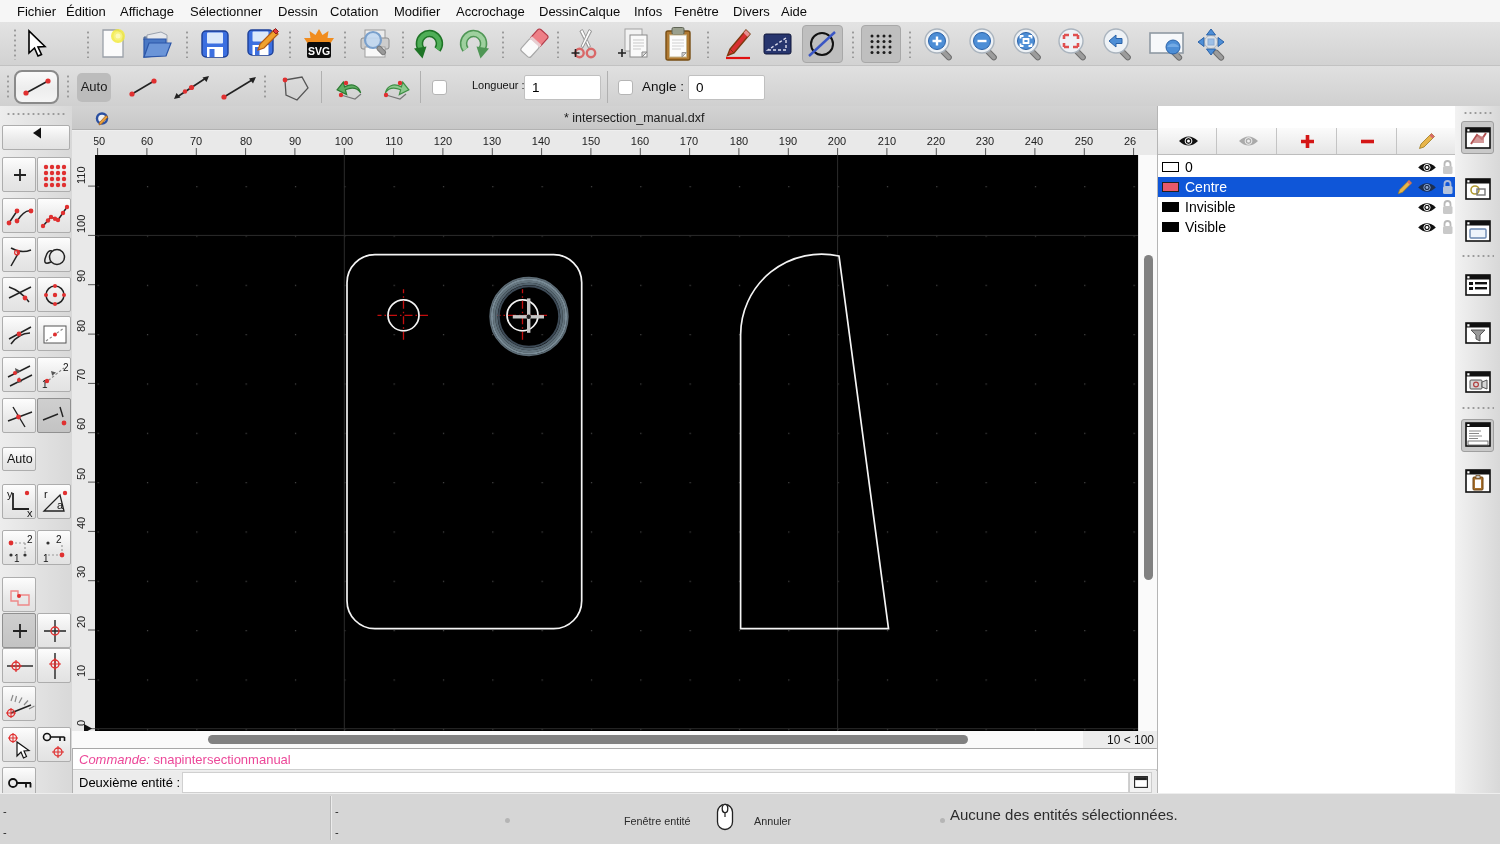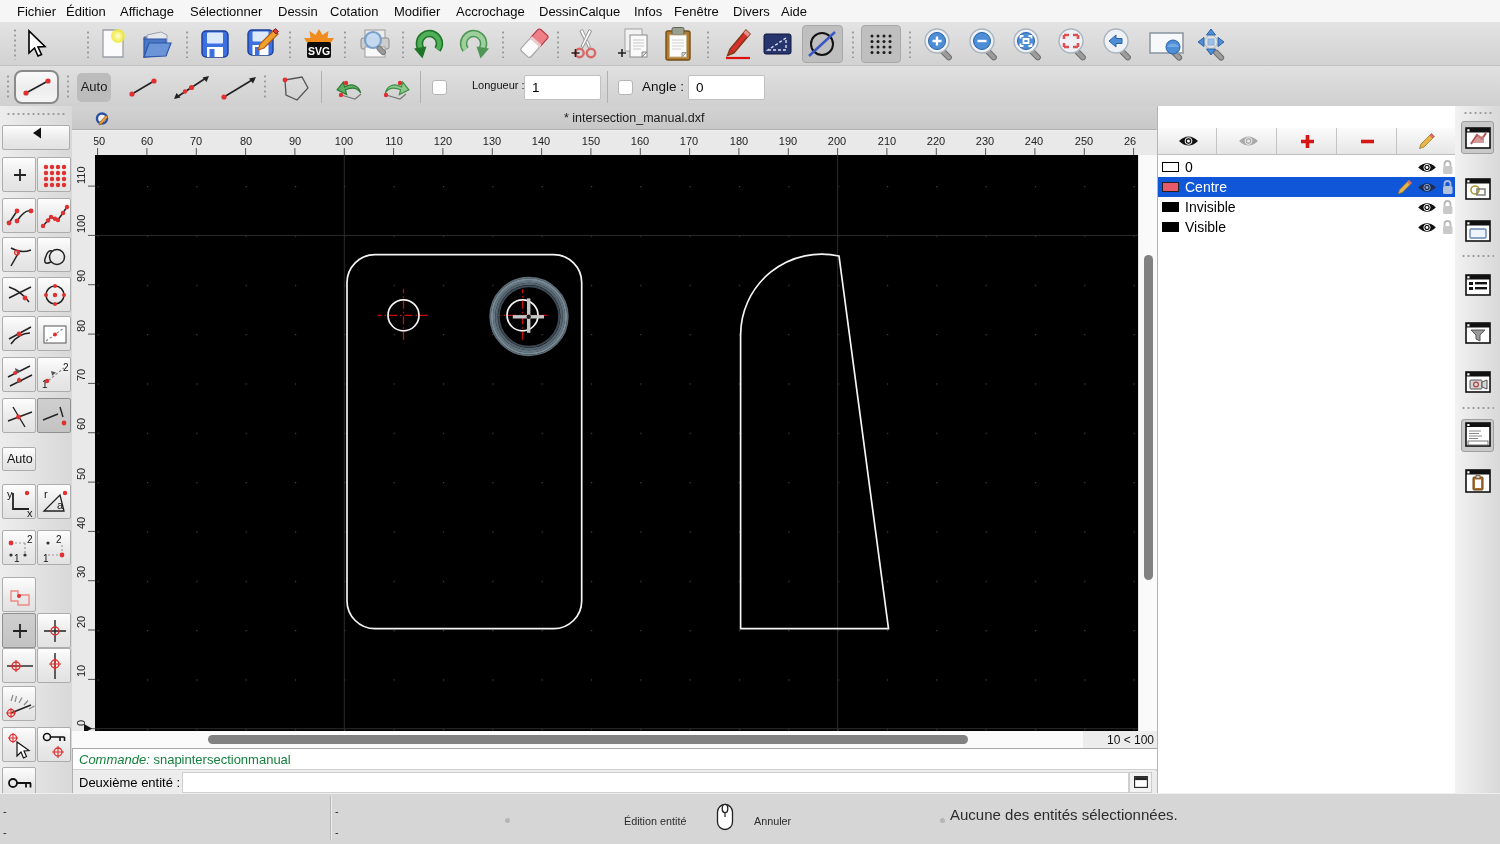--- a/index.html
+++ b/index.html
@@ -31,21 +31,21 @@
 #dtitle .t { position:absolute; left:492px; top:5px; font-size:12.5px; color:#1a1a1a; }
 #hruler { position:absolute; left:0; top:25px; width:1085px; height:24px; background:#e9e9e9; font-size:11px; color:#222; }
 #vruler { position:absolute; left:0; top:49px; width:23px; height:576px; background:#e9e9e9; font-size:11px; color:#222; }
 #canvas { position:absolute; left:23px; top:49px; width:1043px; height:576px; background:#000; }
 #vscroll { position:absolute; left:1066px; top:49px; width:19px; height:576px; background:#fafafa; border-left:1px solid #e0e0e0;}
 #vthumb { position:absolute; left:5px; top:100px; width:9px; height:325px; background:#818181; border-radius:4.5px; }
 #hscroll { position:absolute; left:0; top:625px; width:1085px; height:17px; background:#fafafa; }
 #hthumb { position:absolute; left:136px; top:4px; width:760px; height:9px; background:#818181; border-radius:4.5px; }
 #zoomlab { position:absolute; left:1011px; top:0px; width:74px; height:17px; background:#ececec; font-size:12px; color:#111; text-align:right; padding:2px 3px 0 0; }
 #cmdw { position:absolute; left:0; top:642px; width:1085px; height:45px; border-top:1px solid #a8a8a8; border-right:1px solid #c0c0c0; border-left:1px solid #b0b0b0; }
-#cmdhist { position:absolute; left:0; top:0; width:1084px; height:21px; background:#fff; border-bottom:1px solid #cfcfcf; font-size:13px; color:#15803d; padding:3px 0 0 6px; }
+#cmdhist { position:absolute; left:0; top:0; width:1084px; height:21px; background:#fff; border-bottom:1px solid #cfcfcf; font-size:13px; color:#ec4899; padding:3px 0 0 6px; }
 #cmdrow { position:absolute; left:0; top:22px; width:1084px; height:23px; background:#ececec; font-size:13px; color:#000; }
 #cmdrow .lbl { position:absolute; left:6px; top:4px; }
 #cmdrow .inp { position:absolute; left:109px; top:1px; width:947px; height:21px; background:#fff; border:1px solid #d0d0d0; }
 #cmdbtn { position:absolute; left:1056px; top:1px; width:23px; height:21px; background:#f2f2f2; border:1px solid #cccccc; }
 
 
 #lpanel { position:absolute; left:1157px; top:106px; width:298px; height:687px; background:#fff; border-left:1px solid #b5b5b5; }
 #lphead { position:absolute; left:0; top:0; width:298px; height:22px; background:linear-gradient(#f0f0f0,#dcdcdc); border-bottom:1px solid #c0c0c0; }
 #lphead .t { position:absolute; left:0; width:298px; text-align:center; top:4px; font-size:13px; color:#222; }
 #lptools { position:absolute; left:0; top:22px; width:298px; height:27px; background:linear-gradient(#fbfbfb,#e6e6e6); border-bottom:1px solid #bdbdbd; }
@@ -832,21 +832,21 @@
       </svg>
   </div>
   <div id="statusbar">
     <div class="abs" style="left:3px;top:11px">-</div>
     <div class="abs" style="left:3px;top:32px">-</div>
     <div class="abs" style="left:330px;top:2px;width:1px;height:44px;background:#b8b8b8"></div>
     <div class="abs" style="left:331px;top:2px;width:1px;height:44px;background:#ececec"></div>
     <div class="abs" style="left:335px;top:11px">-</div>
     <div class="abs" style="left:335px;top:32px">-</div>
     <div class="abs" style="left:505px;top:24px;width:5px;height:5px;border-radius:3px;background:#b5b5b5"></div>
-    <div class="abs" style="left:624px;top:21px;font-size:10.8px;color:#2c2c2c">Édition entité</div>
+    <div class="abs" style="left:624px;top:21px;font-size:10.8px;color:#2c2c2c">Fenêtre entité</div>
     <svg class="abs" style="left:716px;top:8px" width="18" height="30" viewBox="0 0 18 30">
         <rect x="1.5" y="2.5" width="15" height="25" rx="7.5" fill="#fff" stroke="#222" stroke-width="1.3"></rect>
         <path d="M9 11 v4" stroke="#222" stroke-width="1.2"></path>
         <ellipse cx="9" cy="6.5" rx="2.8" ry="4.2" fill="#fff" stroke="#222" stroke-width="1.3"></ellipse>
       </svg>
     <div class="abs" style="left:754px;top:21px;font-size:10.8px;color:#2c2c2c">Annuler</div>
     <div class="abs" style="left:940px;top:24px;width:5px;height:5px;border-radius:3px;background:#b5b5b5"></div>
     <div class="abs" style="left:950px;top:12px;font-size:15px;color:#2c2c2c">Aucune des entités sélectionnées.</div>
   </div>
 </div>

